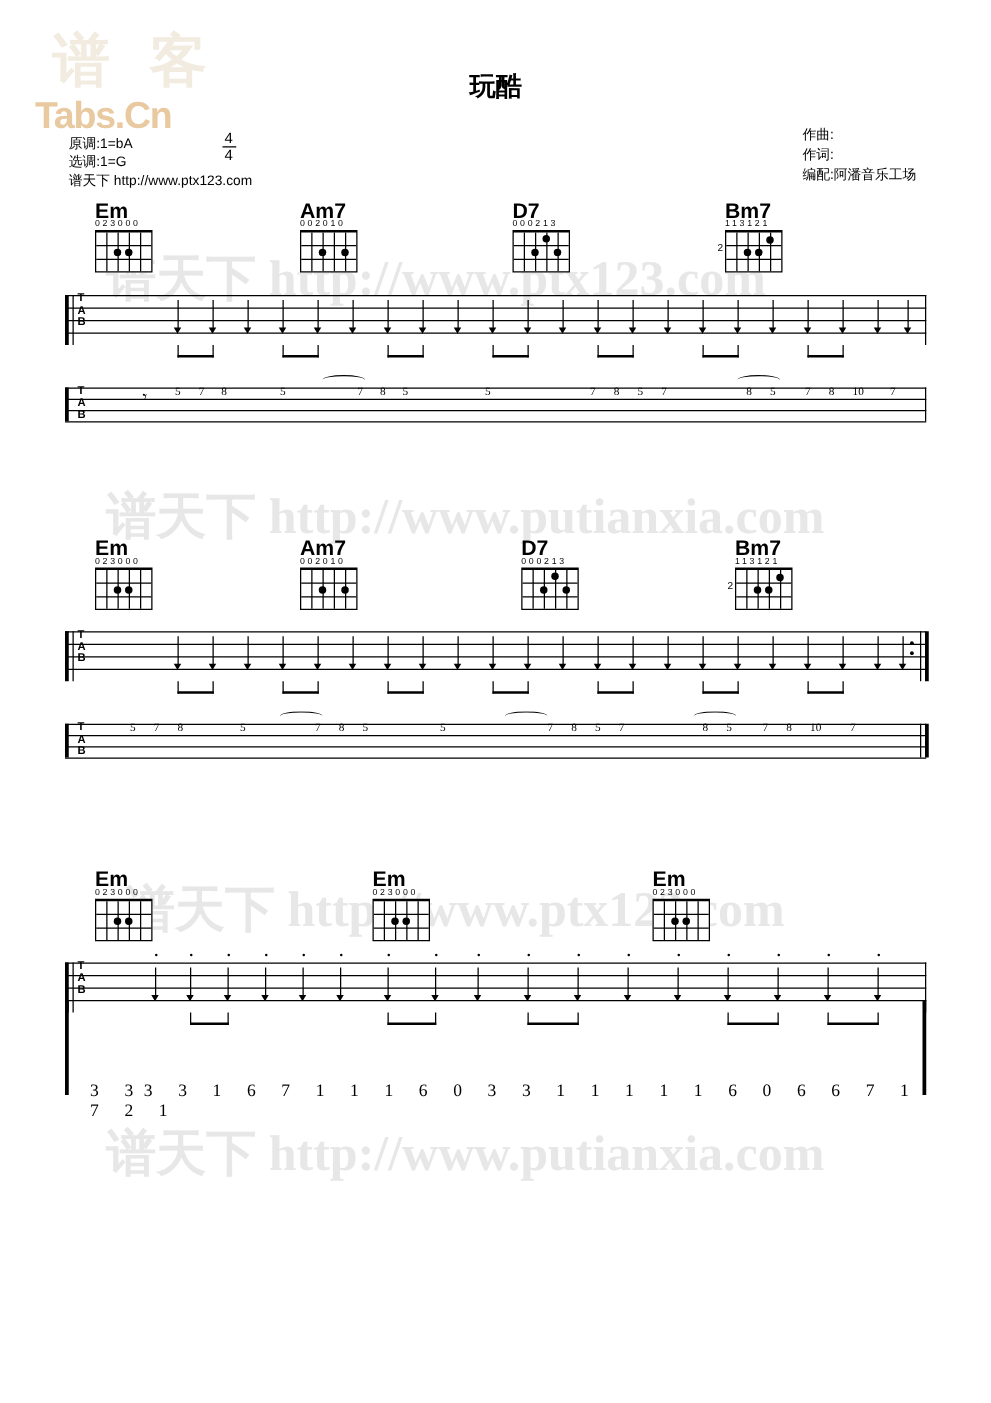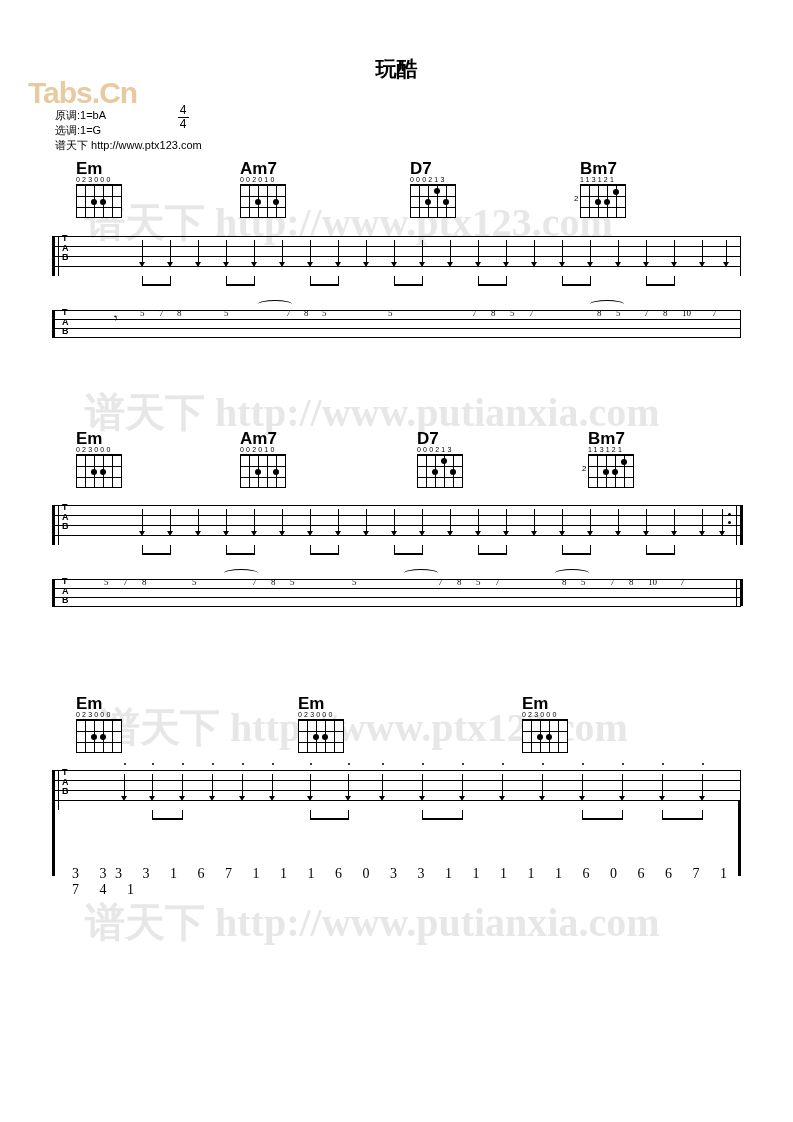--- a/index.html
+++ b/index.html
@@ -89,36 +89,42 @@
 </head>
 <body>
 
 <div class="page">
 
   <div class="wm wm1">谱天下 http://www.ptx123.com</div>
   <div class="wm wm2">谱天下 http://www.putianxia.com</div>
   <div class="wm wm3">谱天下 http://www.ptx123.com</div>
   <div class="wm wm4">谱天下 http://www.putianxia.com</div>
 
+  <div class="logo-cn">谱 客</div>
   <div class="logo-tabs">Tabs.Cn</div>
 
   <div class="title">玩酷</div>
 
   <div class="meta-left">
     <div>原调:1=bA</div>
     <div>选调:1=G</div>
     <div>谱天下 http://www.ptx123.com</div>
   </div>
 
   <div class="timesig">
     <span>4</span>
     <span class="bar"></span>
     <span>4</span>
   </div>
 
+  <div class="meta-right">
+    <div>作曲:</div>
+    <div>作词:</div>
+    <div>编配:阿潘音乐工场</div>
+  </div>
 
   <div class="chord" style="left:74px;top:163px;">
     <div class="name">Em</div>
     <div class="fingers">023000</div>
     <div class="grid">
       <div class="v" style="left:8px"></div>
         <div class="v" style="left:17px"></div>
       <div class="v" style="left:26px"></div>
         <div class="v" style="left:35px"></div>
       <div class="h" style="top:10px"></div>
@@ -594,19 +600,19 @@
         <div class="stem" style="left:570px;top:40px;height:10px"></div>
         <div class="beam" style="left:530px;top:48px;width:41px"></div>
         <div class="stem" style="left:610px;top:40px;height:10px"></div>
         <div class="stem" style="left:650px;top:40px;height:10px"></div>
         <div class="beam" style="left:610px;top:48px;width:41px"></div>
       </div>
     </div>
 
     <div style="position:relative;height:30px;margin-top:56px;">
       <div class="thick" style="left:0;top:-66px;height:76px"></div>
-      <div class="mel" style="left: 20px; top: 0px; letter-spacing: 8.5px; font-size: 14px;">3 33 3 1 6 7 1 1 1 6 0 3 3 1 1 1 1 1 6 0 6 6 7 1 7 4 1</div>
+      <div class="mel" style="left: 20px; top: 0px; letter-spacing: 8.5px; font-size: 14px;">3 33 3 1 6 7 1 1 1 6 0 3 3 1 1 1 1 1 6 0 6 6 7 1 7 2 1</div>
       <div class="thick" style="left:686px;top:-66px;height:76px"></div>
     </div>
   </div>
 
 
 </div>
 
 </body></html>

